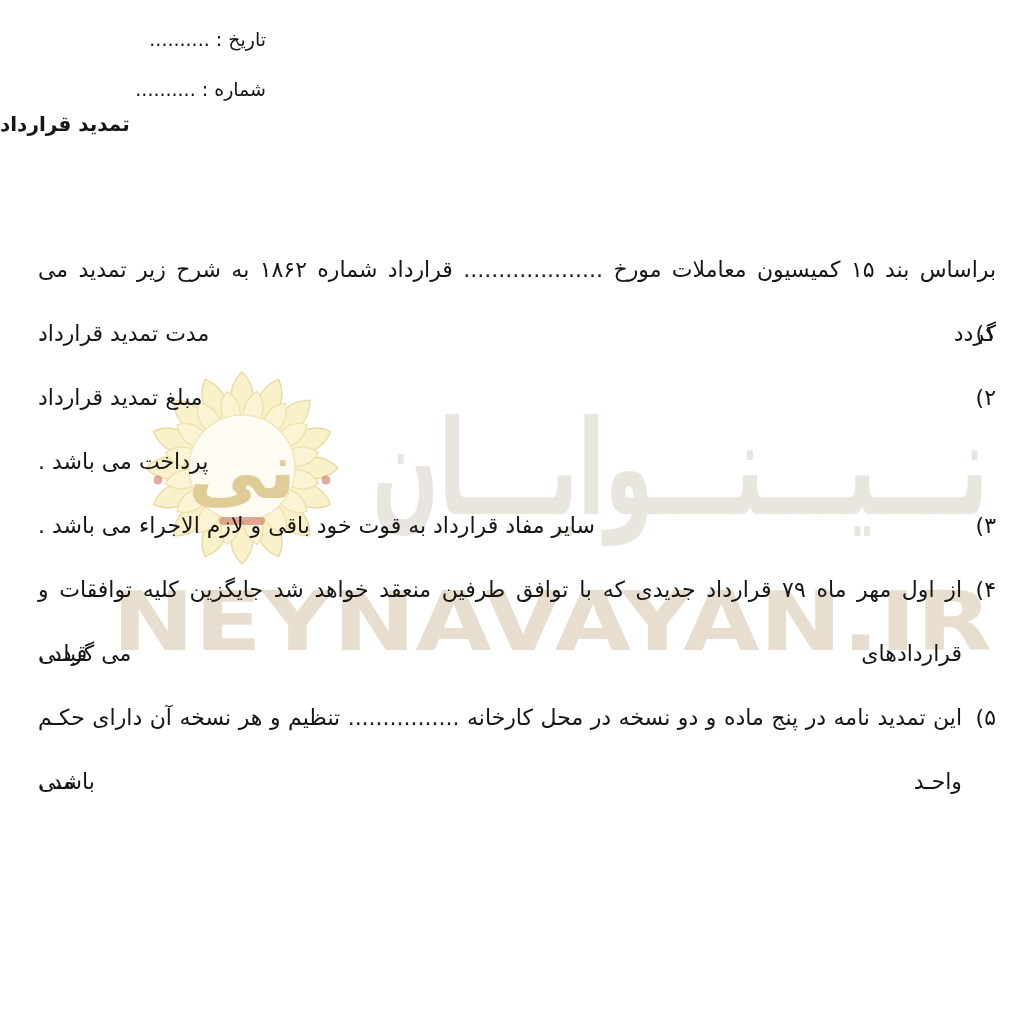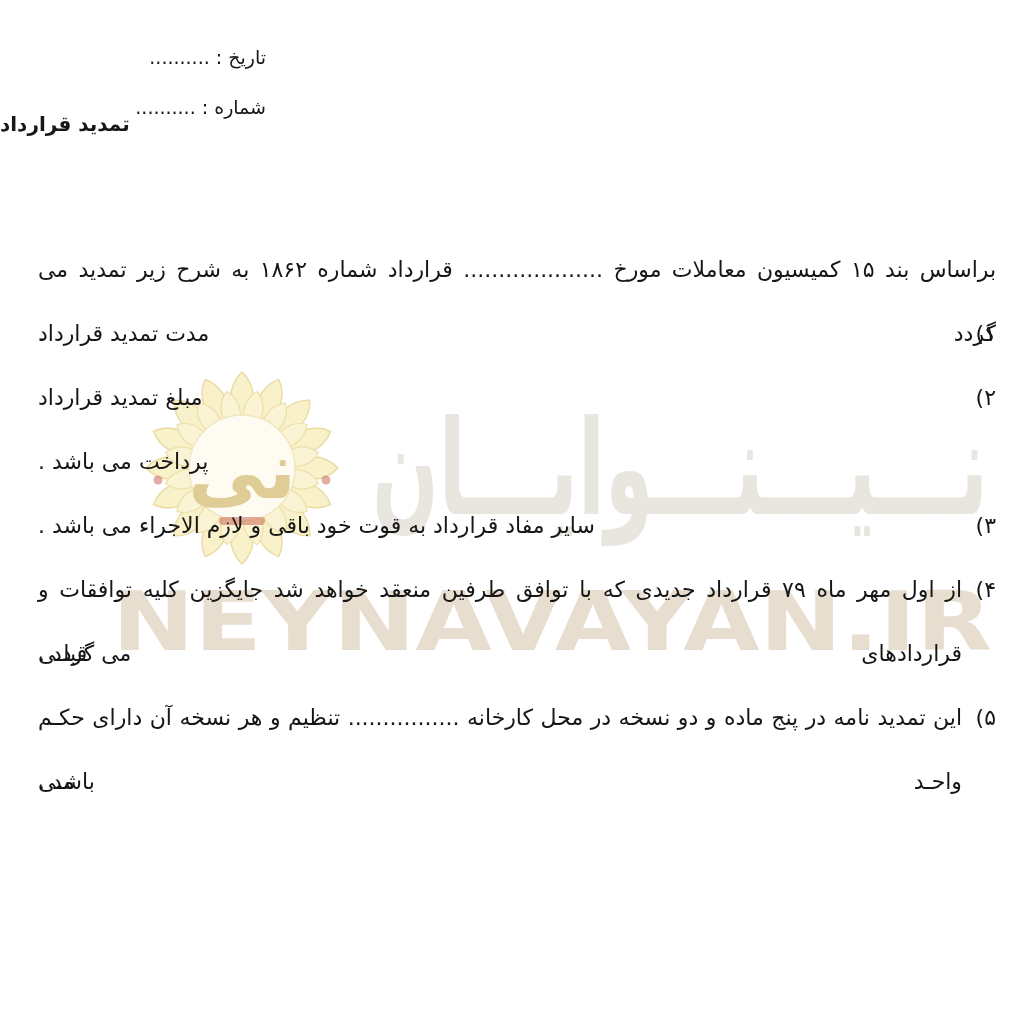--- a/index.html
+++ b/index.html
@@ -11,21 +11,21 @@
   .watermark { position:absolute; inset:0; z-index:0;padding-left:24px; }
   .wm-logo   { position:absolute; left:138px; top:364px; }
   .wm-fa     { position:absolute; left:360px; top:362px; }
   .wm-en     { position:absolute; left:106px; top:576px; }
   .petals-outer { stroke:#eadaa2; stroke-width:1.4; }
   .petals-mid   { stroke:#eedfa8; stroke-width:1.2; }
   .inner-ring   { stroke:#f1e6bd; stroke-width:1.5; }
   
   .content { position:absolute; inset:0; z-index:1; }
   .hdr {
-    position:absolute; top:32px; right:758px; direction:rtl; text-align:right;
+    position:absolute; top:14px; right:758px; direction:rtl; text-align:right;
     font-size:19px; line-height:50px; white-space:nowrap;
   }
   .title {
     position:absolute; top:112px; left:0; width:100%; text-align:left;
     direction:rtl; font-weight:bold; font-size:20px;
   }
   .bodytext {
     position:absolute; top:238px; left:38px; right:28px;
     direction:rtl; font-size:22px;
   }

